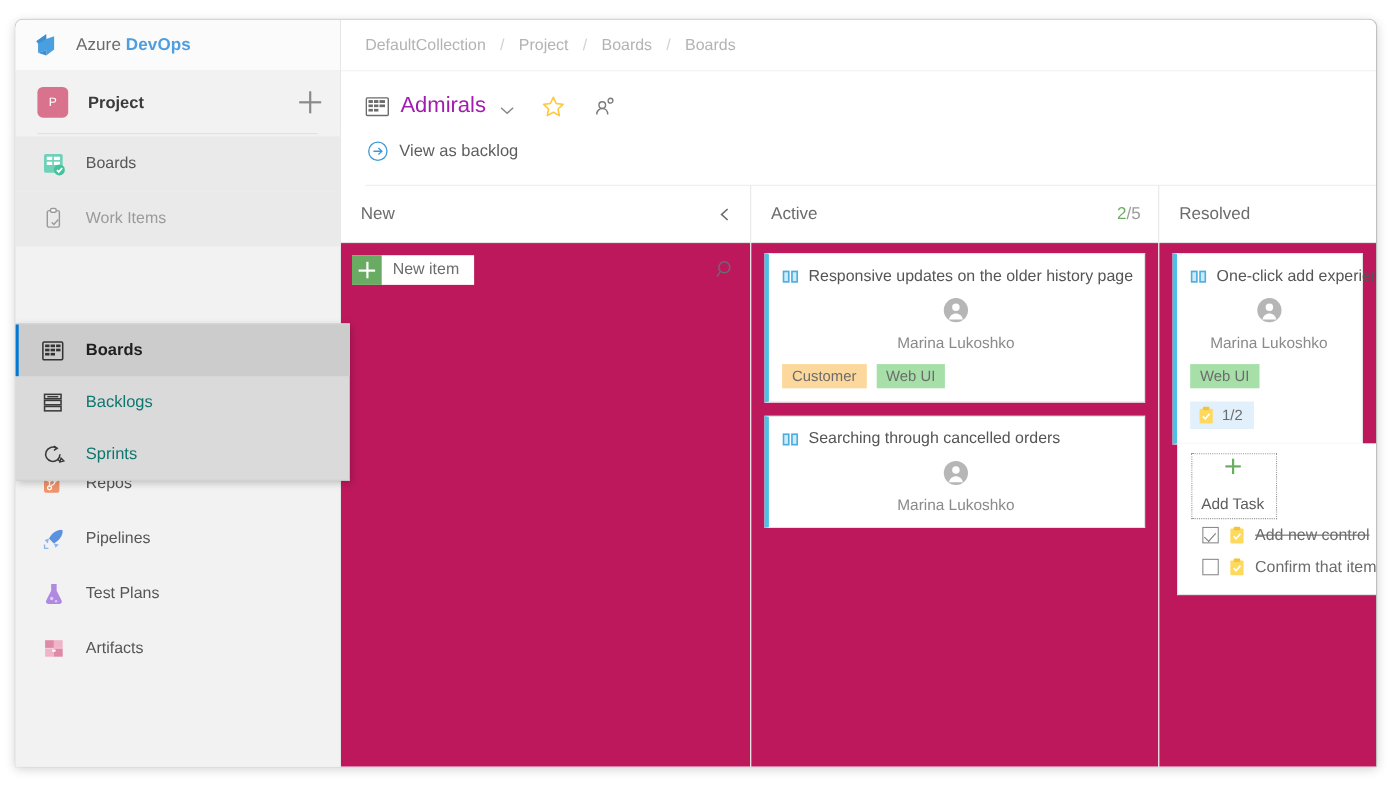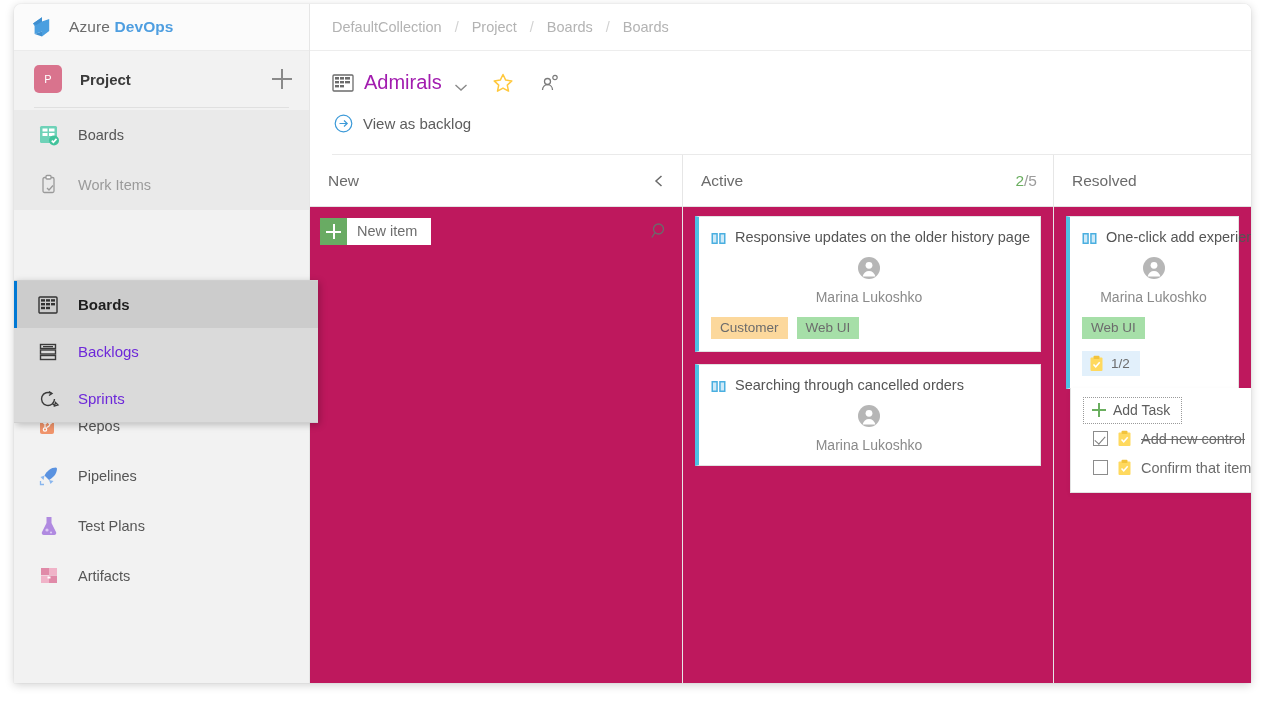--- a/index.html
+++ b/index.html
@@ -10,21 +10,21 @@
     overflow: hidden;
   }
   .page-bg {
     position: absolute; inset: 0;
     background: #ffffff;
   }
 
   
   .window {
     position: absolute;
-    left: 14px; top: 4px;
+    left: 14px; top: 18px;
     width: 1237px; height: 679px;
     background: #ffffff;
     border-radius: 7px 7px 0 0;
     box-shadow: 0 2px 10px rgba(0,0,0,0.18), 0 0 1px rgba(0,0,0,0.22);
     overflow: hidden;
     display: flex;
   }
 
   
   .sidebar {
@@ -93,21 +93,21 @@
     width: 304px;
     background: #dadada;
     box-shadow: 2px 2px 7px rgba(0,0,0,0.22);
     z-index: 40;
     border-top: 1px solid #cfcfcf;
     border-bottom: 1px solid #cfcfcf;
   }
   .flyout-item {
     height: 47px; display: flex; align-items: center;
     padding-left: 22px; cursor: pointer;
-    font-size: 15px; color: #6d28d9;
+    font-size: 15px; color: #0f766e;
     position: relative;
   }
   .flyout-item.selected {
     background: #cccccc; font-weight: 700; color: #1f1f1f;
   }
   .flyout-item.selected::before {
     content: ""; position: absolute; left: 0; top: 0; bottom: 0;
     width: 3px; background: #0078d4;
   }
   .flyout-icon { width: 24px; height: 24px; flex: none; margin-right: 18px; }
@@ -210,23 +210,23 @@
   .clip-icon { width: 15px; height: 17px; flex: none; }
 
   
   .task-panel {
     position: absolute; left: 0; right: -60px; top: 100%;
     background: #fff; border: 1px solid #e2e2e2; border-top: none;
     padding: 9px 0 10px 0;
     box-shadow: 0 2px 5px rgba(0,0,0,0.05);
   }
   .add-task {
-    display: inline-flex; align-items: center; gap: 7px;
+    display: inline-flex; align-items: center; gap: 19px;
     border: 1px dotted #9a9a9a; padding: 4px 11px 5px 8px;
-    margin-left: 12px; cursor: pointer;
+    margin-left: 12px; cursor: pointer; flex-direction: column;
   }
   .add-task-plus { width: 14px; height: 14px; position: relative; flex: none; }
   .add-task-plus::before, .add-task-plus::after { content: ""; position: absolute; background: #6aae5f; }
   .add-task-plus::before { left: 0; right: 0; top: 6px; height: 2px; }
   .add-task-plus::after  { top: 0; bottom: 0; left: 6px; width: 2px; }
   .add-task-label { font-size: 14px; color: #5d5d5d; }
 
   .task-row { display: flex; align-items: center; gap: 9px; padding: 6px 0 6px 22px; cursor: pointer; }
   .task-cb { width: 15px; height: 15px; border: 1px solid #8c8c8c; flex: none; position: relative; background: #fff; }
   .task-cb.checked::after {

